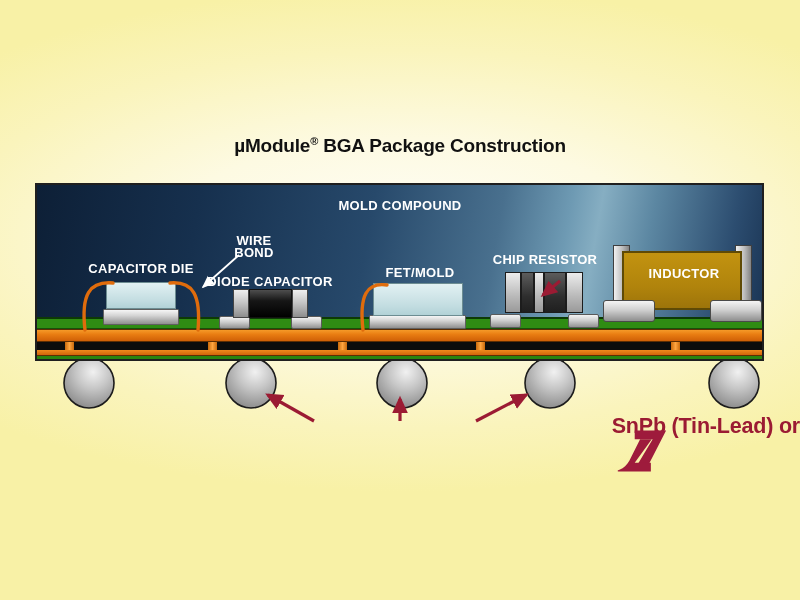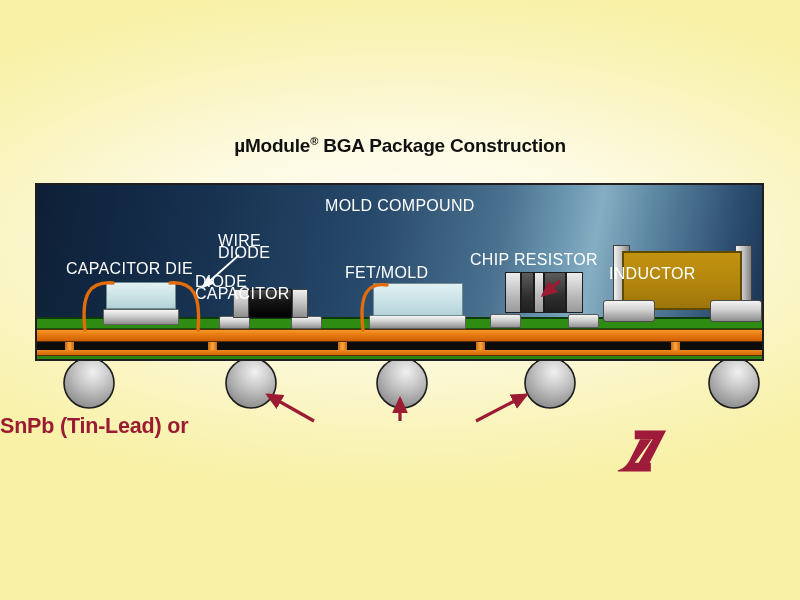--- a/index.html
+++ b/index.html
@@ -18,22 +18,22 @@
   .title sup { font-size:11px; }
   
   .panel {
     position:absolute; left:35px; top:183px; width:729px; height:178px;
     background:linear-gradient(100deg,
       #0d1f36 0%, #16304e 22%, #27496b 45%, #49708e 62%,
       #6e9ab3 71%, #86aec2 75%, #5c87a2 82%, #2c4d70 93%, #17304f 100%);
   }
   .panel-border { position:absolute; inset:0; border:2px solid #1f1f1f; z-index:9; pointer-events:none; }
   .plabel {
-    position:absolute; color:#fff; font-weight:normal; font-size:16px;
-    letter-spacing:0.3px; white-space:pre-line; z-index:6;
+    position:absolute; color:#fff; font-weight:bold; font-size:13px;
+    letter-spacing:0.3px; text-align:center; white-space:pre-line; z-index:6;
     width:150px; line-height:12px;
   }
   
   .green-top { position:absolute; left:0; top:134px; width:729px; height:12px;
     background:#2f8c13; border-top:2px solid #0d3a05; border-bottom:1px solid #17520a; box-sizing:border-box; z-index:2;}
   .copper1 { position:absolute; left:0; top:146px; width:729px; height:13px;
     background:linear-gradient(180deg,#f59a28 0%,#e97d12 40%,#cf5f06 100%);
     border-top:1px solid #5e2e03; border-bottom:1px solid #5e2e03; box-sizing:border-box; z-index:2;}
   .core { position:absolute; left:0; top:159px; width:729px; height:8px; background:#0c0c0c; z-index:2;}
   .copper2 { position:absolute; left:0; top:167px; width:729px; height:6px;
@@ -61,21 +61,21 @@
   
   .ind-vbar { position:absolute; top:62px; width:17px; height:60px; z-index:3; border:1px solid #3f3f3f; box-sizing:border-box;
     background:linear-gradient(90deg,#f1f1f1 0%,#bdbdbd 55%,#828282 100%); }
   .ind-body { position:absolute; left:587px; top:68px; width:120px; height:59px; z-index:4;
     background:linear-gradient(180deg,#c29310 0%,#b1840c 60%,#9d740a 100%); border:2px solid #5f4a05; box-sizing:border-box;}
   .ind-foot { position:absolute; top:117px; width:52px; height:22px; z-index:5; border:1px solid #4a4a4a; border-radius:3px; box-sizing:border-box;
     background:linear-gradient(180deg,#f5f5f5 0%,#d0d0d0 45%,#8e8e8e 100%); }
   .overlay-svg { position:absolute; left:0; top:0; z-index:7; pointer-events:none; }
   
   .solder-note {
-    position:absolute; left:0; top:412px; width:800px; text-align:left; z-index:4;
+    position:absolute; left:0; top:412px; width:800px; text-align:right; z-index:4;
     color:#9b1b33; font-weight:bold; font-size:21.5px; line-height:29px; letter-spacing:-0.2px;
   }
   
   .logo { position:absolute; left:615px; top:424px; width:170px; height:54px; z-index:4; }
   .logo-mark { position:absolute; left:0; top:2px; }
   .logo-text { position:absolute; left:55px; top:1px; }
   .logo-brand { font-size:29px; font-weight:bold; color:#0d0d0d; letter-spacing:-1px;
     transform:scale(1.04,0.78); transform-origin:left top; }
   .logo-sub { font-size:10.5px; color:#1a1a1a; letter-spacing:1.6px; margin-top:-7px;
     transform:scaleY(0.95); transform-origin:left top; }
@@ -95,21 +95,21 @@
     <div class="copper2"></div>
     <div class="green-bot"></div>
     <div class="via" style="left:30px"></div>
     <div class="via" style="left:173px"></div>
     <div class="via" style="left:303px"></div>
     <div class="via" style="left:441px"></div>
     <div class="via" style="left:636px"></div>
 
     <div class="plabel" style="left:290px; top:17px;">MOLD COMPOUND</div>
     <div class="plabel" style="left:183px; top:52px; width:72px;">WIRE
-DIODE</div>
+BOND</div>
     <div class="plabel" style="left:31px;  top:80px;">CAPACITOR DIE</div>
     <div class="plabel" style="left:160px; top:93px;">DIODE CAPACITOR</div>
     <div class="plabel" style="left:310px; top:84px;">FET/MOLD</div>
     <div class="plabel" style="left:435px; top:71px;">CHIP RESISTOR</div>
     <div class="plabel" style="left:574px; top:47px;margin-top:38px;">INDUCTOR</div>
 
     <div class="silver-base" style="left:68px; top:126px; width:76px; height:16px;"></div>
     <div class="die" style="left:71px; top:99px; width:70px; height:27px;"></div>
 
     <div class="pad" style="left:184px; top:133px; width:31px;"></div>

